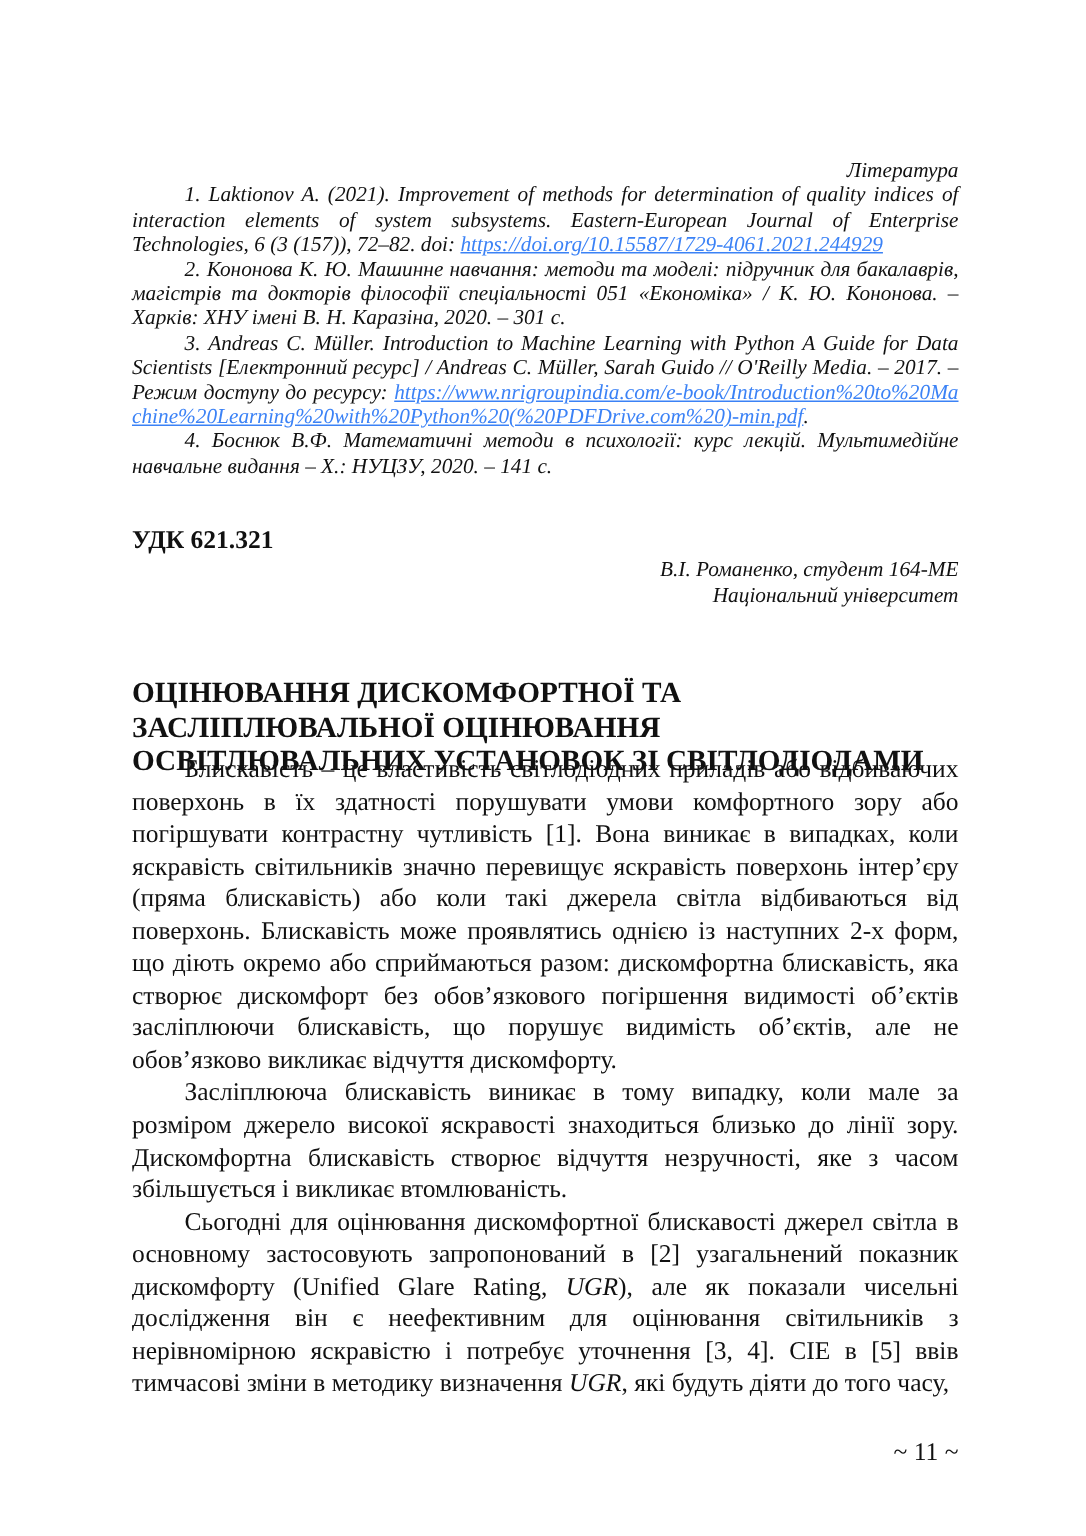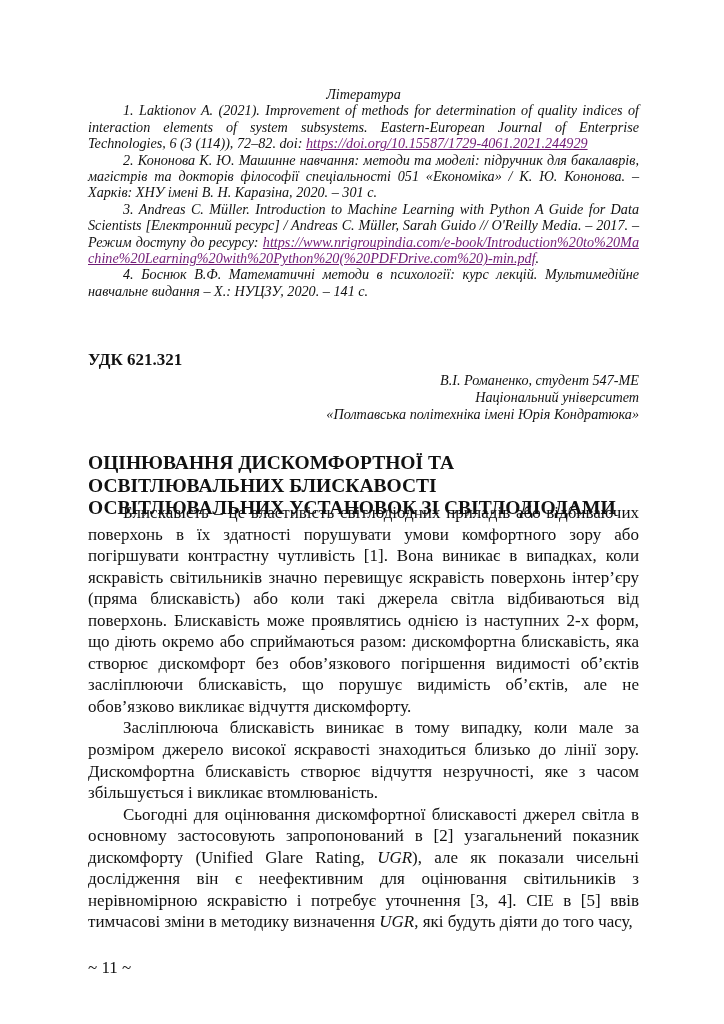--- a/index.html
+++ b/index.html
@@ -2,55 +2,54 @@
 <html><head>
 <meta charset="utf-8">
 <style>
   html, body { margin: 0; padding: 0; }
   body {
     width: 724px; height: 1024px; background: #ffffff; position: relative; overflow: hidden;
     font-family: "Liberation Serif", serif; color: #111111;
   }
   .page { position: absolute; left: 88px; top: 0; width: 551px; }
   .refs { position: absolute; top: 86px; left: 0; width: 551px; font-style: italic; font-size: 14.2px; line-height: 16.4px; text-align: justify; }
-  .refs-title { text-align: center; }
+  .refs-title { text-align: right; margin-top: 20px; }
   .ref { text-indent: 35px; margin: 0; }
-  .ref a { color: #701a75; text-decoration: underline; }
+  .ref a { color: #3b82f6; text-decoration: underline; }
   .udk { position: absolute; top: 350px; left: 0; font-weight: bold; font-size: 17px; }
   .authors { position: absolute; top: 372px; right: 0; width: 551px; text-align: right; font-style: italic; font-size: 14.2px; line-height: 16.8px; }
   .title { position: absolute; top: 452px; left: 0; width: 551px; font-weight: bold; font-size: 19.5px; line-height: 22.5px; }
   .body { position: absolute; top: 502px; left: 0; width: 551px; font-size: 17px; line-height: 21.55px; text-align: justify; }
   .body p { margin: 0; text-indent: 35px; }
   .body i { }
-  .pagenum { position: absolute; top: 958px; left: 0; width: 551px; text-align: left; font-size: 17px; }
+  .pagenum { position: absolute; top: 958px; left: 0; width: 551px; text-align: right; font-size: 17px; }
 </style>
 </head>
 <body>
 
 <div class="page">
 
   <div class="refs">
     <div class="refs-title">Література</div>
-    <p class="ref"><span>1. Laktionov A. (2021). Improvement of methods for determination of quality indices of interaction elements of system subsystems. Eastern-European Journal of Enterprise Technologies, 6 (3 (114)), 72–82. doi: </span><a>https://doi.org/10.15587/1729-4061.2021.244929</a></p>
+    <p class="ref"><span>1. Laktionov A. (2021). Improvement of methods for determination of quality indices of interaction elements of system subsystems. Eastern-European Journal of Enterprise Technologies, 6 (3 (157)), 72–82. doi: </span><a>https://doi.org/10.15587/1729-4061.2021.244929</a></p>
     <p class="ref"><span>2. Кононова К. Ю. Машинне навчання: методи та моделі: підручник для бакалаврів, магістрів та докторів філософії спеціальності 051 «Економіка» / К. Ю. Кононова. – Харків: ХНУ імені В. Н. Каразіна, 2020. – 301 с.</span></p>
     <p class="ref"><span>3. Andreas C. Müller. Introduction to Machine Learning with Python A Guide for Data Scientists [Електронний ресурс] / Andreas C. Müller, Sarah Guido // O'Reilly Media. – 2017. – Режим доступу до ресурсу: </span><a style="word-break:break-all;">https://www.nrigroupindia.com/e-book/Introduction%20to%20Machine%20Learning%20with%20Python%20(%20PDFDrive.com%20)-min.pdf</a><span>.</span></p>
     <p class="ref"><span>4. Боснюк В.Ф. Математичні методи в психології: курс лекцій. Мультимедійне навчальне видання – Х.: НУЦЗУ, 2020. – 141 с.</span></p>
   </div>
 
   <div class="udk">УДК 621.321</div>
 
   <div class="authors">
-    <div>В.І. Романенко, студент 547-МЕ</div>
+    <div>В.І. Романенко, студент 164-МЕ</div>
     <div>Національний університет</div>
-    <div>«Полтавська політехніка імені Юрія Кондратюка»</div>
   </div>
 
   <div class="title">
     <div>ОЦІНЮВАННЯ ДИСКОМФОРТНОЇ ТА</div>
-    <div>ОСВІТЛЮВАЛЬНИХ БЛИСКАВОСТІ</div>
+    <div>ЗАСЛІПЛЮВАЛЬНОЇ ОЦІНЮВАННЯ</div>
     <div>ОСВІТЛЮВАЛЬНИХ УСТАНОВОК ЗІ СВІТЛОДІОДАМИ</div>
   </div>
 
   <div class="body">
     <p>Блискавість – це властивість світлодіодних приладів або відбиваючих поверхонь в їх здатності порушувати умови комфортного зору або погіршувати контрастну чутливість [1]. Вона виникає в випадках, коли яскравість світильників значно перевищує яскравість поверхонь інтер’єру (пряма блискавість) або коли такі джерела світла відбиваються від поверхонь. Блискавість може проявлятись однією із наступних 2-х форм, що діють окремо або сприймаються разом: дискомфортна блискавість, яка створює дискомфорт без обов’язкового погіршення видимості об’єктів засліплюючи блискавість, що порушує видимість об’єктів, але не обов’язково викликає відчуття дискомфорту.</p>
     <p>Засліплююча блискавість виникає в тому випадку, коли мале за розміром джерело високої яскравості знаходиться близько до лінії зору. Дискомфортна блискавість створює відчуття незручності, яке з часом збільшується і викликає втомлюваність.</p>
     <p><span>Сьогодні для оцінювання дискомфортної блискавості джерел світла в основному застосовують запропонований в [2] узагальнений показник дискомфорту (Unified Glare Rating, </span><i>UGR</i><span>), але як показали чисельні дослідження він є неефективним для оцінювання світильників з нерівномірною яскравістю і потребує уточнення [3, 4]. CIE в [5] ввів тимчасові зміни в методику визначення </span><i>UGR</i><span>, які будуть діяти до того часу,</span></p>
   </div>
 
   <div class="pagenum">~ 11 ~</div>

